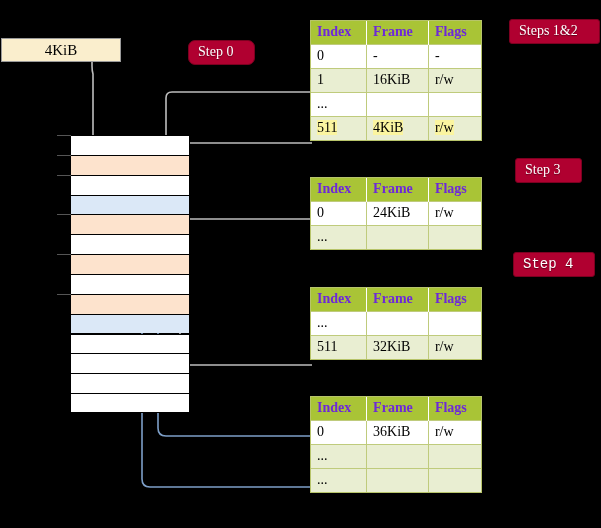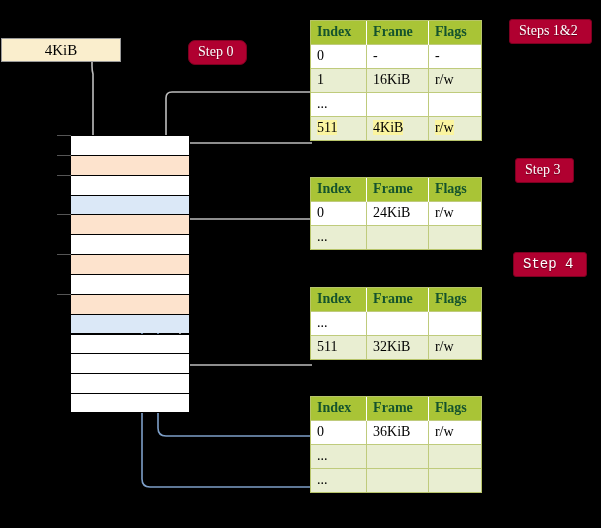--- a/index.html
+++ b/index.html
@@ -28,35 +28,35 @@
   .memrow.last{border-bottom:1.6px solid #000;}
   .m-white{background:#ffffff;}
   .m-orange{background:#fde3cd;}
   .m-blue{background:#dbe8f7;}
   .tick{position:absolute;width:14px;height:0;border-top:1.6px solid #555;left:-14px;}
 
   
   .badge{
     position:absolute;background:#b00030;color:#fff;
     border:1px solid #7c0020;border-radius:3px;
-    font-size:14px;line-height:1;padding:4px 13px 5px 9px;
+    font-size:14px;line-height:1;padding:4px 21px 5px 9px;
     text-shadow:0 1px 1px rgba(0,0,0,.45);
     white-space:nowrap;
   }
   #badge-step0{left:188px;top:40px;border-radius:7px;}
   #badge-steps12{left:509px;top:19px;}
   #badge-step3{left:515px;top:158px;font-family:Liberation Serif, serif;}
   #badge-step4{left:513px;top:252px;font-family:Liberation Mono, monospace;}
 
   
   .ptable{position:absolute;border:1px solid #b7c46a;border-collapse:collapse;
           background:#fff;font-size:14px;}
   .ptable table{border-collapse:collapse;width:170px;}
   .ptable th{
-    background:#a9c436;color:#14532d;text-align:left;
+    background:#a9c436;color:#6d28d9;text-align:left;
     font-weight:bold;font-size:14px;
     padding:3px 6px 4px 6px;
     border-right:1.5px solid #ffffff;
     white-space:nowrap;
   }
   .ptable th:last-child{border-right:none;}
   .ptable td{
     padding:3px 6px 4px 6px;
     border-right:1.2px solid #bfcb7c;
     border-top:1.2px solid #bfcb7c;

